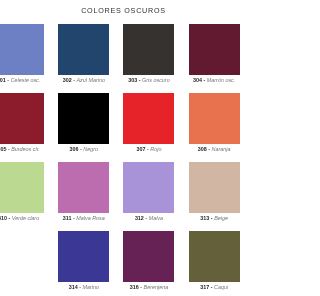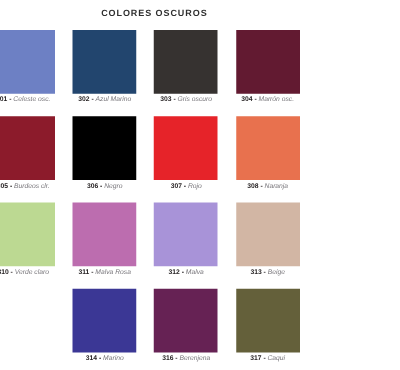--- a/index.html
+++ b/index.html
@@ -17,21 +17,21 @@
   .page {
     position: relative;
     width: 247px;
     height: 296px;
     box-sizing: border-box;
     overflow: hidden;
   }
   .page-title {
     text-align: center;
     font-size: 7.2px;
-    font-weight: bold;
+    font-weight: normal;
     letter-spacing: 0.75px;
     color: #2f2f2f;
     padding-top: 6px;
     margin: 0;
     line-height: 9px;
     white-space: nowrap;
   }
   .grid {
     position: absolute;
     top: 24px;

